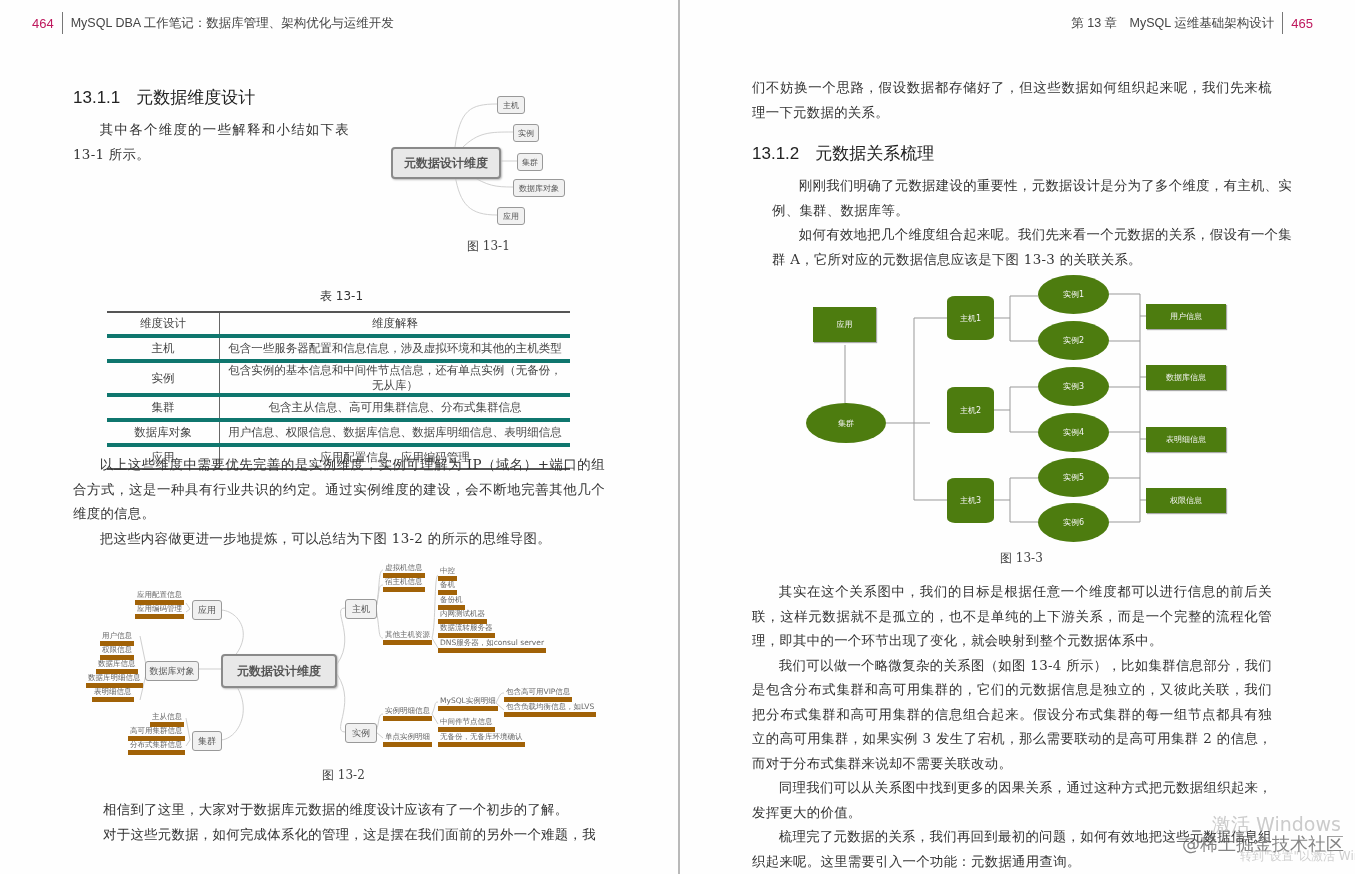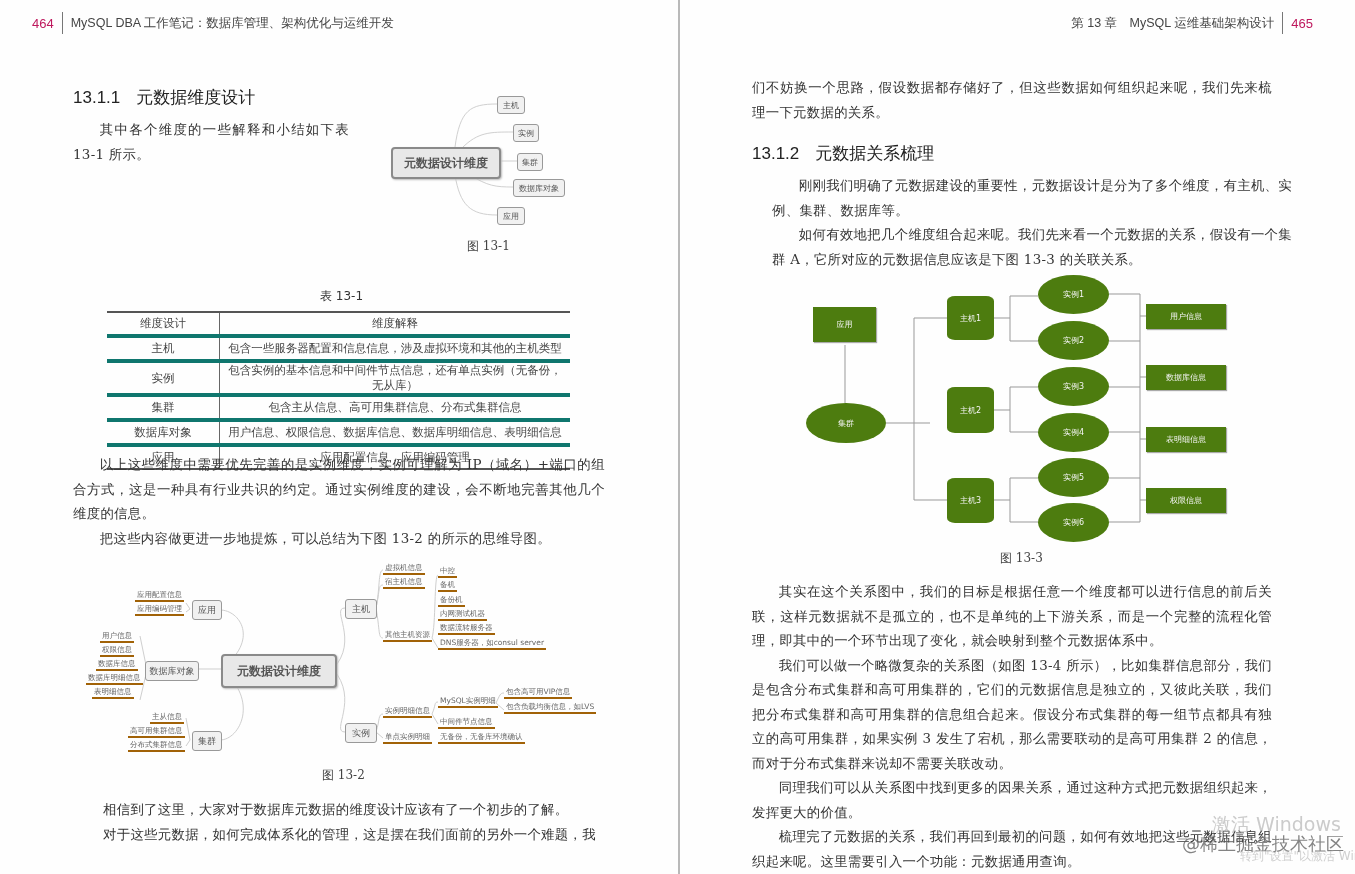--- a/index.html
+++ b/index.html
@@ -17,21 +17,21 @@
   .ind{text-indent:2em;display:block;}
   .cap{position:absolute;font-size:12px;color:#444;}
   table.t{position:absolute;border-collapse:collapse;font-size:11.5px;color:#444;}
   table.t td,table.t th{height:21px;padding:0 4px;text-align:center;font-weight:normal;}
   table.t tr{border-bottom:4px solid #0f766e;}
   table.t tr.top{border-top:2px solid #555;}
   table.t tr.last{border-bottom:2px solid #555;}
   table.t td:first-child,table.t th:first-child{border-right:1px solid #666;width:104px;}
   .mm-box{position:absolute;border:1px solid #999;background:#f1f1f1;border-radius:3px;font-family:"DejaVu Sans",sans-serif;color:#555;display:flex;align-items:center;justify-content:center;}
   .mm-central{border:2px solid #8a8a8a;background:#e8e8e8;border-radius:4px;font-weight:bold;color:#555;box-shadow:1px 1px 2px #bbb;}
-  .mm-leaf{position:absolute;font-family:"DejaVu Sans",sans-serif;font-size:7.5px;color:#666;border-bottom:2px solid #a16207;padding:0 2px;white-space:nowrap;}
+  .mm-leaf{position:absolute;font-family:"DejaVu Sans",sans-serif;font-size:7.5px;color:#666;border-bottom:5px solid #a16207;padding:0 2px;white-space:nowrap;}
   svg.lines{position:absolute;left:0;top:0;}
   .d-node{position:absolute;background:#4d7c0f;color:#f5f5f5;font-family:"DejaVu Sans",sans-serif;font-size:8px;display:flex;align-items:center;justify-content:center;}
   .d-ell{border-radius:50%;}
   .d-cyl{border-radius:8px/5px;}
   .d-rect{box-shadow:1px 1px 1px #aaa;}
   .wm{position:absolute;font-family:"DejaVu Sans",sans-serif;}
 </style>
 </head>
 <body>
 

